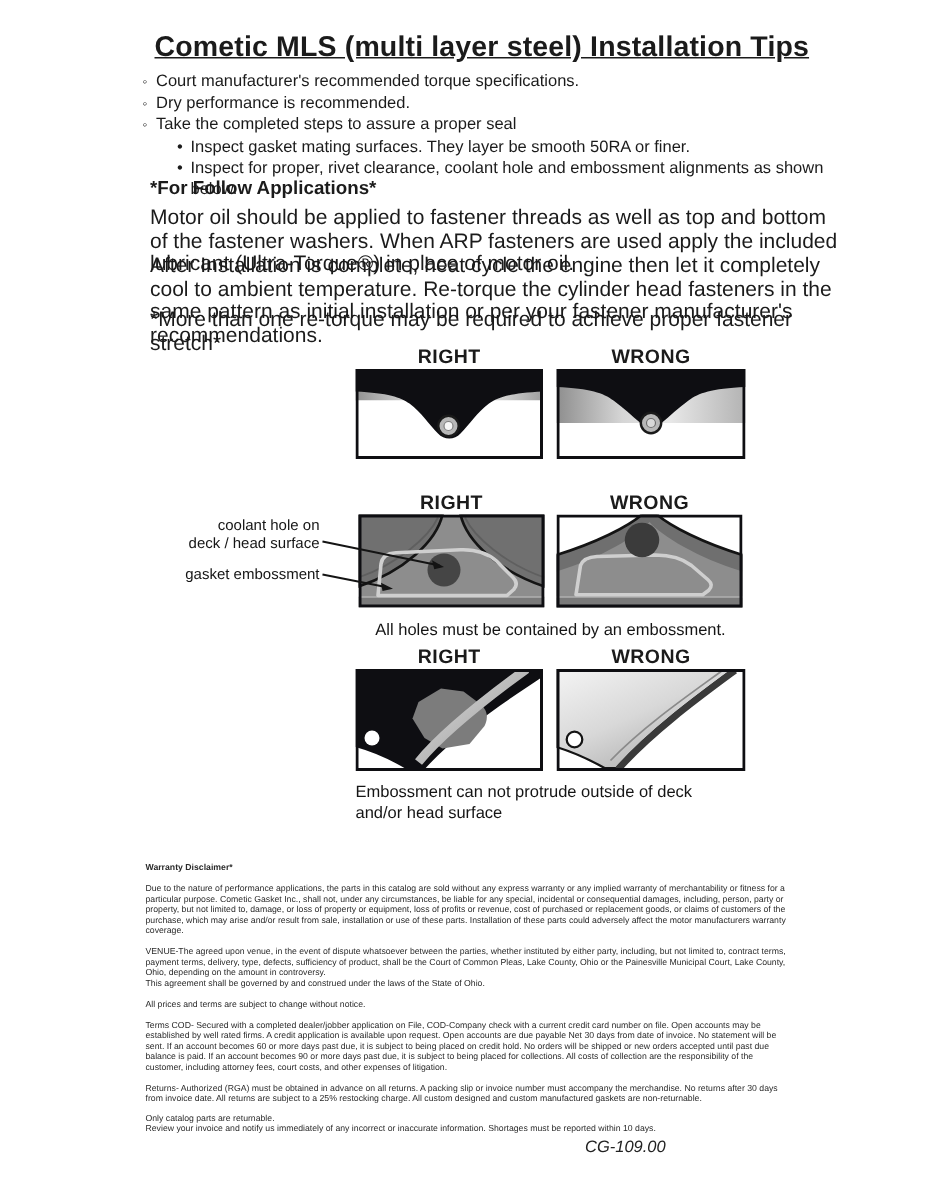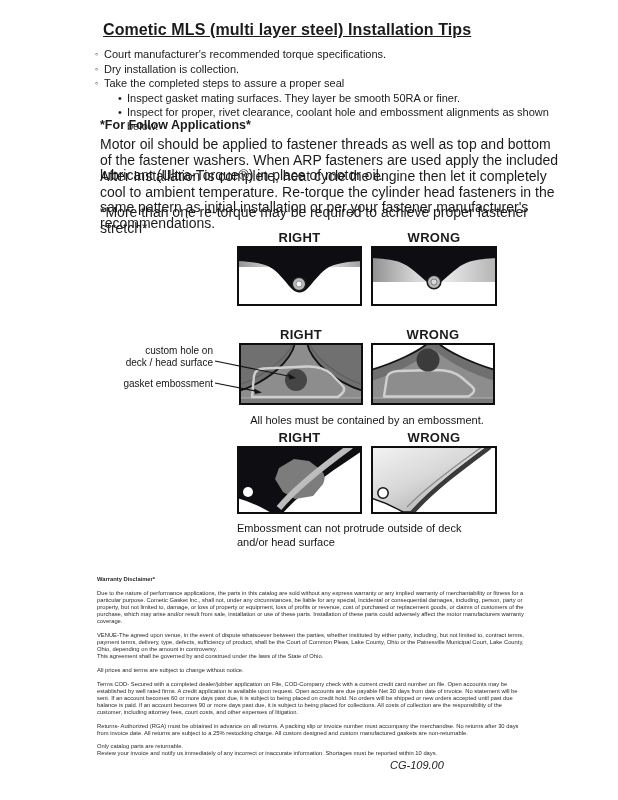--- a/index.html
+++ b/index.html
@@ -11,21 +11,21 @@
     --embossment-line:#cfcfcf;
     --coolant-hole:#454545;
   }
   html,body{margin:0;padding:0;background:#e8e8e8;}
   .page{
     position:relative;width:618px;height:800px;background:var(--page-bg);
     font-family:"Liberation Sans","DejaVu Sans",sans-serif;color:var(--text);
     overflow:hidden;margin:0 auto;
   }
   .title{
-    position:absolute;left:103px;top:21px;font-size:16px;font-weight:bold;
+    position:absolute;left:103px;top:21px;font-size:19px;font-weight:bold;
     text-decoration:underline;letter-spacing:.1px;
   }
   .bullets{position:absolute;left:95px;top:47px;width:470px;font-size:11px;line-height:14px;}
   .bullet{display:flex;margin-bottom:.5px;}
   .bullet .glyph{width:9px;flex:0 0 9px;font-size:9px;line-height:14px;}
   .bullet.sub{margin-left:23px;}
   .bullet.sub .glyph{font-size:11px;}
   .diesel-heading{position:absolute;left:100px;top:118px;font-size:12.5px;font-weight:bold;}
   .para{position:absolute;left:100px;width:464px;font-size:14px;line-height:15.5px;}
   .p1{top:137px;} .p2{top:169px;} .p3{top:205px;}
@@ -51,21 +51,21 @@
 
   <div class="title">Cometic MLS (multi layer steel) Installation Tips</div>
 
   <div class="bullets">
     <div class="bullet">
       <span class="glyph">◦</span>
       <span>Court manufacturer's recommended torque specifications.</span>
     </div>
     <div class="bullet">
       <span class="glyph">◦</span>
-      <span>Dry installation is collection.</span>
+      <span>Dry performance is recommended.</span>
     </div>
     <div class="bullet">
       <span class="glyph">◦</span>
       <span>Take the completed steps to assure a proper seal</span>
     </div>
     <div class="bullet sub">
       <span class="glyph">•</span>
       <span>Inspect gasket mating surfaces.  They layer be smooth 50RA or finer.</span>
     </div>
     <div class="bullet sub">
@@ -121,21 +121,21 @@
       <circle cx="63" cy="36" r="3" fill="#d8d8d8" stroke="#707070" stroke-width="0.8"></circle>
       <rect class="frame" x="1" y="1" width="124" height="58"></rect>
     </svg>
   </div>
 
 
   <div class="fig-header" style="left:239px;top:327px;width:124px;">RIGHT</div>
   <div class="fig-header" style="left:371px;top:327px;width:124px;">WRONG</div>
 
   <div class="labels lbl-coolant">
-    <div>custom hole on</div>
+    <div>coolant hole on</div>
     <div>deck / head surface</div>
   </div>
   <div class="labels lbl-emboss">gasket embossment</div>
 
   <div class="fig-box" style="left:239px;top:343px;">
     <svg width="124" height="62" viewBox="0 0 124 62">
       <rect x="0" y="0" width="124" height="62" fill="var(--diagram-gray)"></rect>
       <path d="M0,0 L56,0 C52,18 30,38 0,48 Z" fill="var(--bore-gray)" stroke="#141414" stroke-width="1.8"></path>
       <path d="M124,0 L68,0 C72,18 94,38 124,48 Z" fill="var(--bore-gray)" stroke="#141414" stroke-width="1.8"></path>
       <path d="M0,42 C26,33 47,15 53,2" fill="none" stroke="#5f5f5f" stroke-width="1.2"></path>

